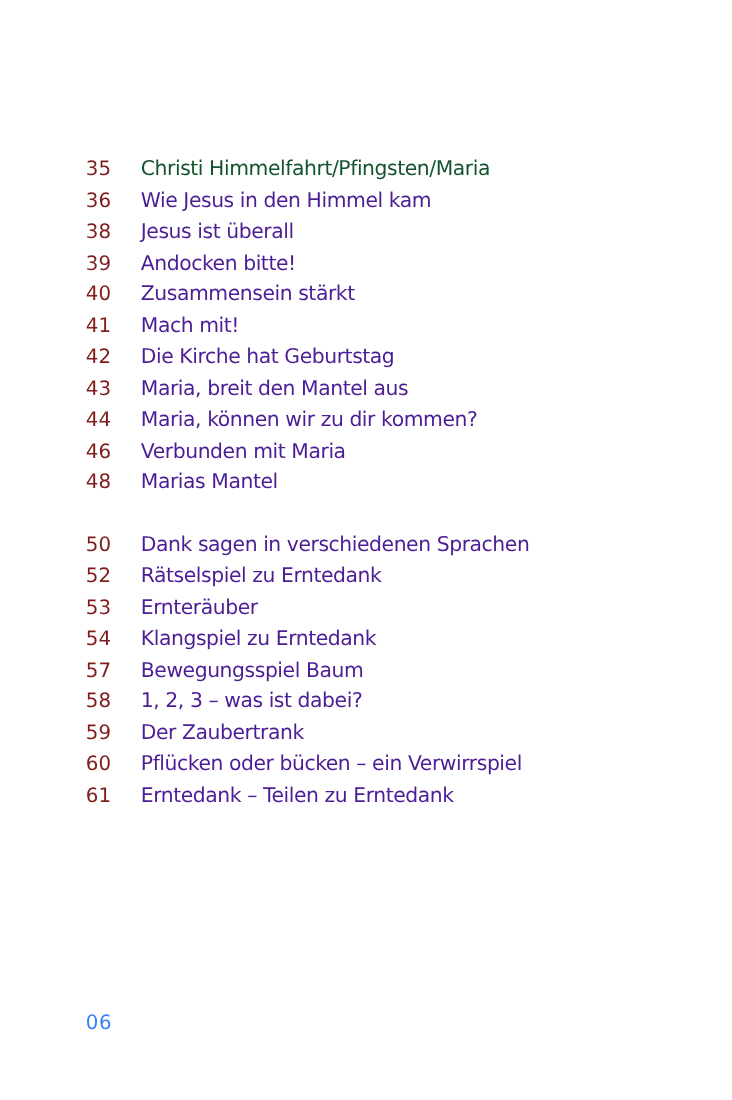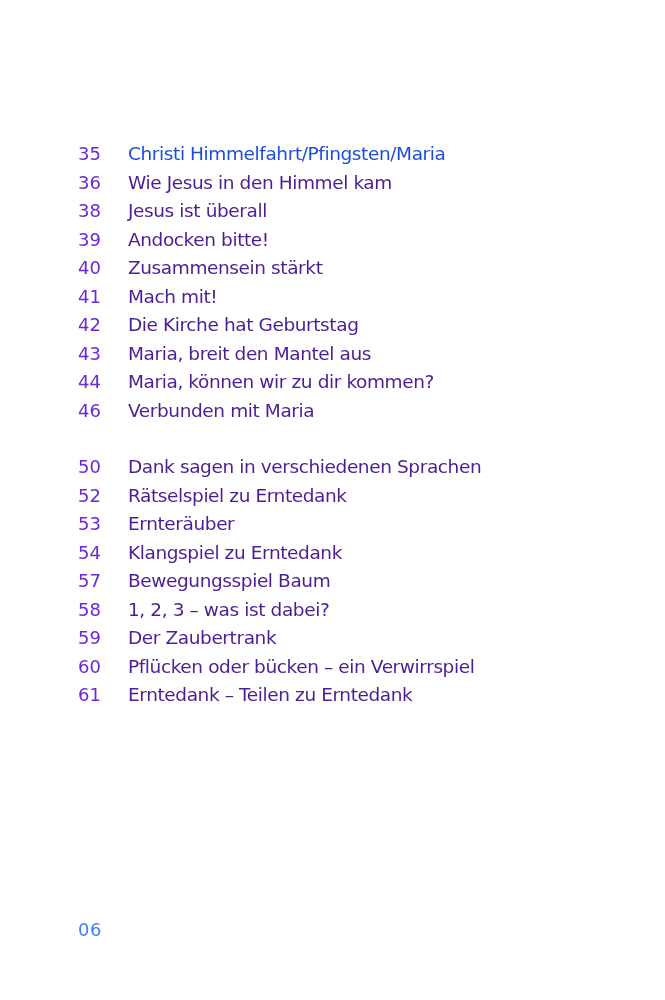--- a/index.html
+++ b/index.html
@@ -8,23 +8,23 @@
       position: relative; overflow: hidden;
       font-family: "DejaVu Sans", sans-serif;
     }
     .toc { position: absolute; left: 78px; top: 140px; width: 560px; }
     .section { margin: 0; }
     .row {
       display: flex; align-items: baseline;
       height: 28.5px; line-height: 28.5px;
       font-size: 18.5px; letter-spacing: -0.4px;
     }
-    .num { width: 50px; color: #6d28d9; font-size: 18px; letter-spacing: 0; }
+    .num { width: 50px; color: #7f1d1d; font-size: 18px; letter-spacing: 0; }
     .title { color: #4c1d95; }
-    .row.heading .title { color: #1d4ed8; }
+    .row.heading .title { color: #14532d; }
     .gap { height: 28px; }
     .page-num {
       position: absolute; left: 78px; top: 919px;
       font-size: 18px; color: #3b82f6; letter-spacing: 0.5px;
     }
   </style>
 </head>
 <body>
 
 <div class="toc">
@@ -62,20 +62,24 @@
         <span class="title">Maria, breit den Mantel aus</span>
       </div>
     <div class="row">
         <span class="num">44</span>
         <span class="title">Maria, können wir zu dir kommen?</span>
       </div>
     <div class="row">
         <span class="num">46</span>
         <span class="title">Verbunden mit Maria</span>
       </div>
+    <div class="row">
+        <span class="num">48</span>
+        <span class="title">Marias Mantel</span>
+      </div>
   </div>
 
   <div class="gap"></div>
 
   <div class="section">
     <div class="row">
         <span class="num">50</span>
         <span class="title">Dank sagen in verschiedenen Sprachen</span>
       </div>
     <div class="row">

